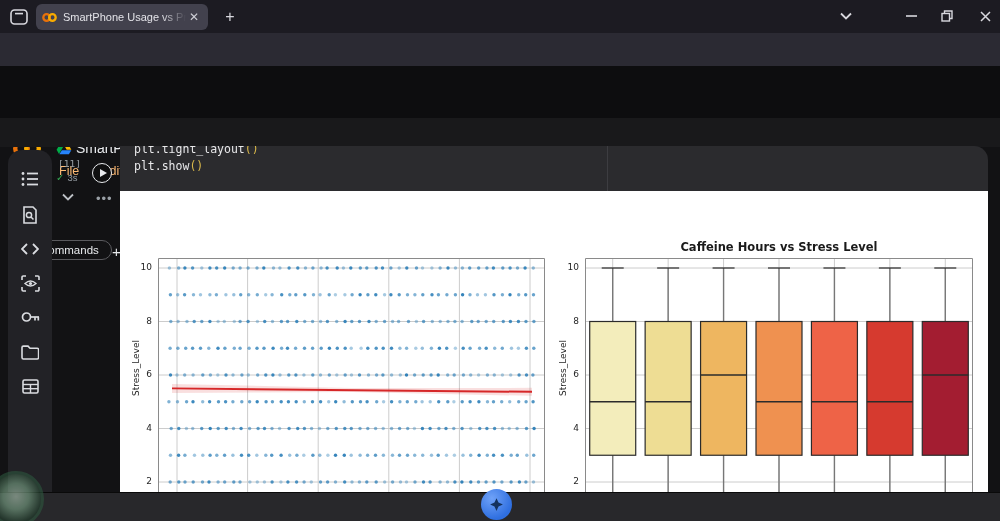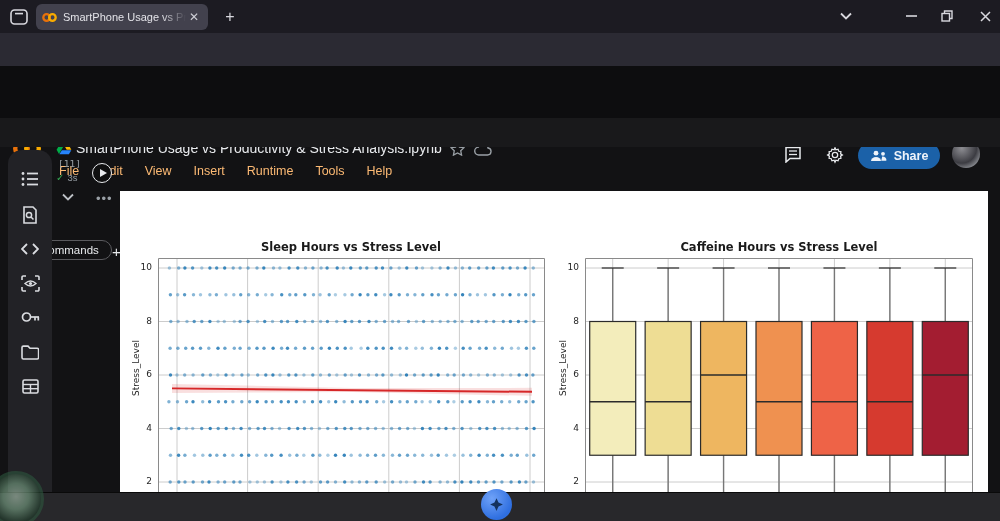--- a/index.html
+++ b/index.html
@@ -404,23 +404,26 @@
   <div class="abs runbtn">
       <i></i>
     </div>
   <div class="abs gut-chevron ico">
     <svg width="12" height="8" viewBox="0 0 12 8">
         <polyline points="1,1.5 6,6.5 11,1.5" fill="none" stroke="currentColor" stroke-width="1.8"></polyline>
       </svg>
   </div>
   <div class="abs gut-dots">•••</div>
 
+  <div class="abs codecell">
+    <div class="ruler"></div>
+    <div class="codelines" id="codelines"><div><span>plt.tight_layout</span><span class="paren">(</span><span class="paren">)</span></div><div><span>plt.show</span><span class="paren">(</span><span class="paren">)</span></div></div>
+  </div>
 
   <div class="abs output" id="output">
-  <div class="plot-title" style="left: 231px;">Sleep Hours vs Stress Level</div>
       <div class="ytick" style="left: 10px; top: 285px;">2</div>
       <div class="ytick" style="left: 10px; top: 231.5px;">4</div>
       <div class="ytick" style="left: 10px; top: 178px;">6</div>
       <div class="ytick" style="left: 10px; top: 124.5px;">8</div>
       <div class="ytick" style="left: 10px; top: 71px;">10</div>
       <div class="ylab" style="left: -14px; top: 172px; width: 60px; text-align: center;">Stress_Level</div>
       <svg width="387" height="234" style="position: absolute; left: 38px; top: 67px;">
         <line x1="1" x2="386" y1="224" y2="224" stroke="#cccccc" stroke-width="1"></line>
         <line x1="1" x2="386" y1="170.5" y2="170.5" stroke="#cccccc" stroke-width="1"></line>
         <line x1="1" x2="386" y1="117" y2="117" stroke="#cccccc" stroke-width="1"></line>

